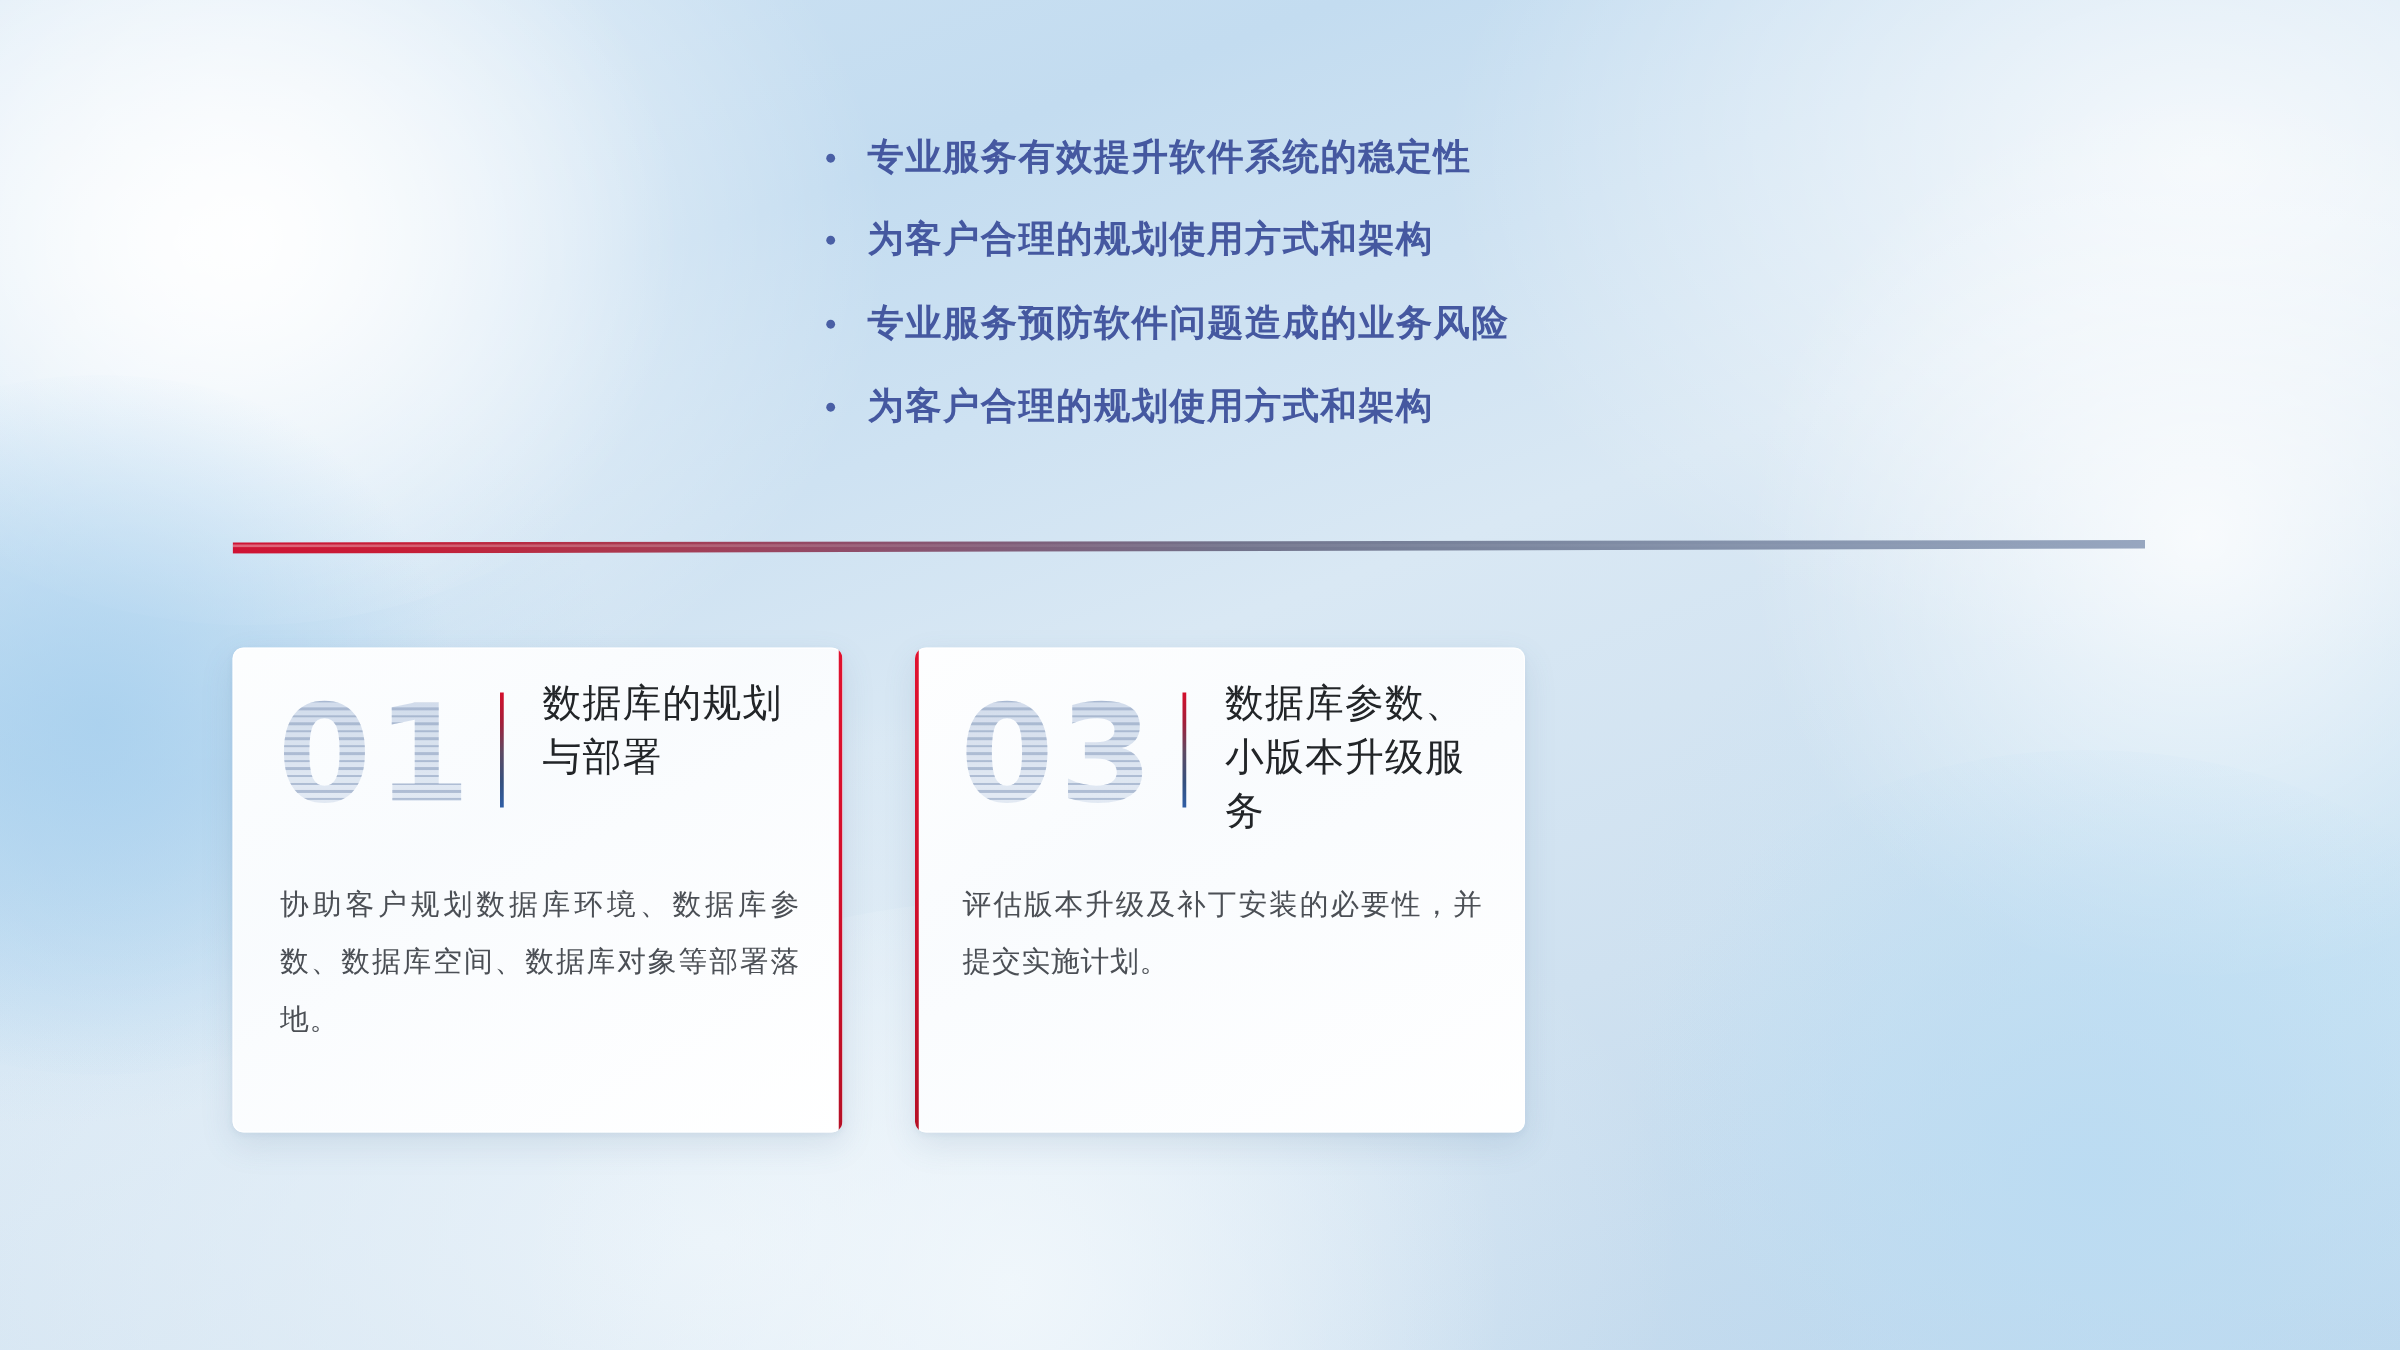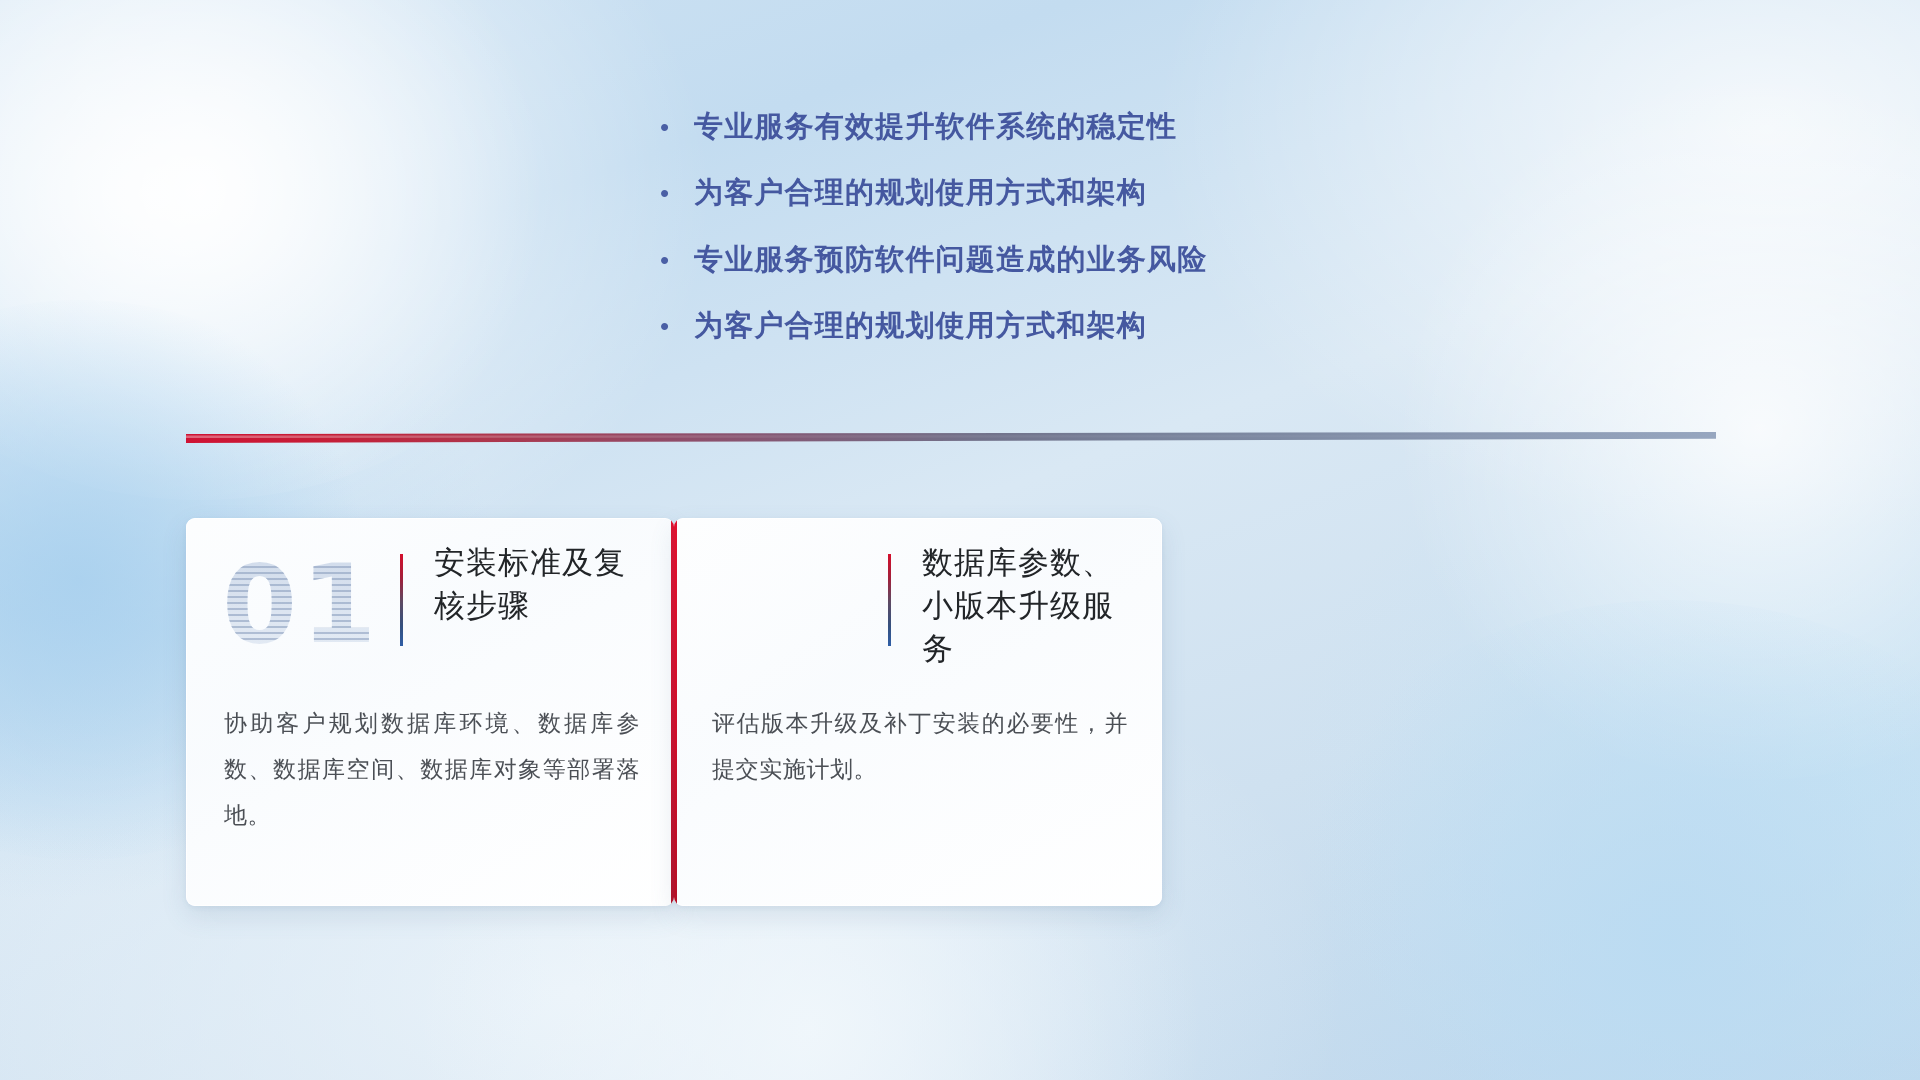--- a/index.html
+++ b/index.html
@@ -62,21 +62,21 @@
     clip-path:polygon(0 18%, 100% 0, 100% 62%, 0 100%);
     opacity:0.96;
   }
   .divider-gloss {
     position:absolute; left:0; top:3px; width:100%; height:3px;
     background:linear-gradient(90deg, rgba(255,255,255,0.35), rgba(255,255,255,0.08) 40%, rgba(255,255,255,0));
     clip-path:polygon(0 20%, 100% 0, 100% 70%, 0 100%);
   }
 
   
-  .cards { position:absolute; left:186px; top:518px; width:1540px; display:flex; z-index:5; }
+  .cards { position:absolute; left:186px; top:518px; width:1540px; display:flex; gap:58px; z-index:5; }
   .card {
     position:relative; width:488px; height:388px;
     background:linear-gradient(150deg, rgba(255,255,255,0.96) 0%, rgba(250,252,254,0.97) 38%, rgba(255,255,255,0.99) 100%);
     border-radius:9px;
     box-shadow:0 10px 26px rgba(80,110,150,0.14), 0 2px 5px rgba(80,110,150,0.08);
     overflow:hidden;
   }
   .card::before{
     content:""; position:absolute; inset:0; border-radius:9px;
     border:1px solid rgba(255,255,255,0.9); pointer-events:none;
@@ -148,28 +148,29 @@
   <div class="divider-gloss"></div>
 </div>
 
 <div class="cards">
 
   <div class="card">
     <div class="edge edge-right"></div>
     <div class="card-head">
       <div class="ghost-num">01</div>
       <div class="vbar"></div>
-      <div class="card-title">安装标准及复核步骤</div>
+      <div class="card-title">数据库的规划与部署</div>
     </div>
     <div class="card-body">协助客户规划数据库环境、数据库参数、数据库空间、数据库对象等部署落地。</div>
   </div>
 
 
   <div class="card">
     <div class="edge edge-left"></div>
     <div class="card-head">
+      <div class="ghost-num">03</div>
       <div class="vbar"></div>
       <div class="card-title">数据库参数、小版本升级服务</div>
     </div>
     <div class="card-body">评估版本升级及补丁安装的必要性，并提交实施计划。</div>
   </div>
 
 </div>
 
 </body></html>

